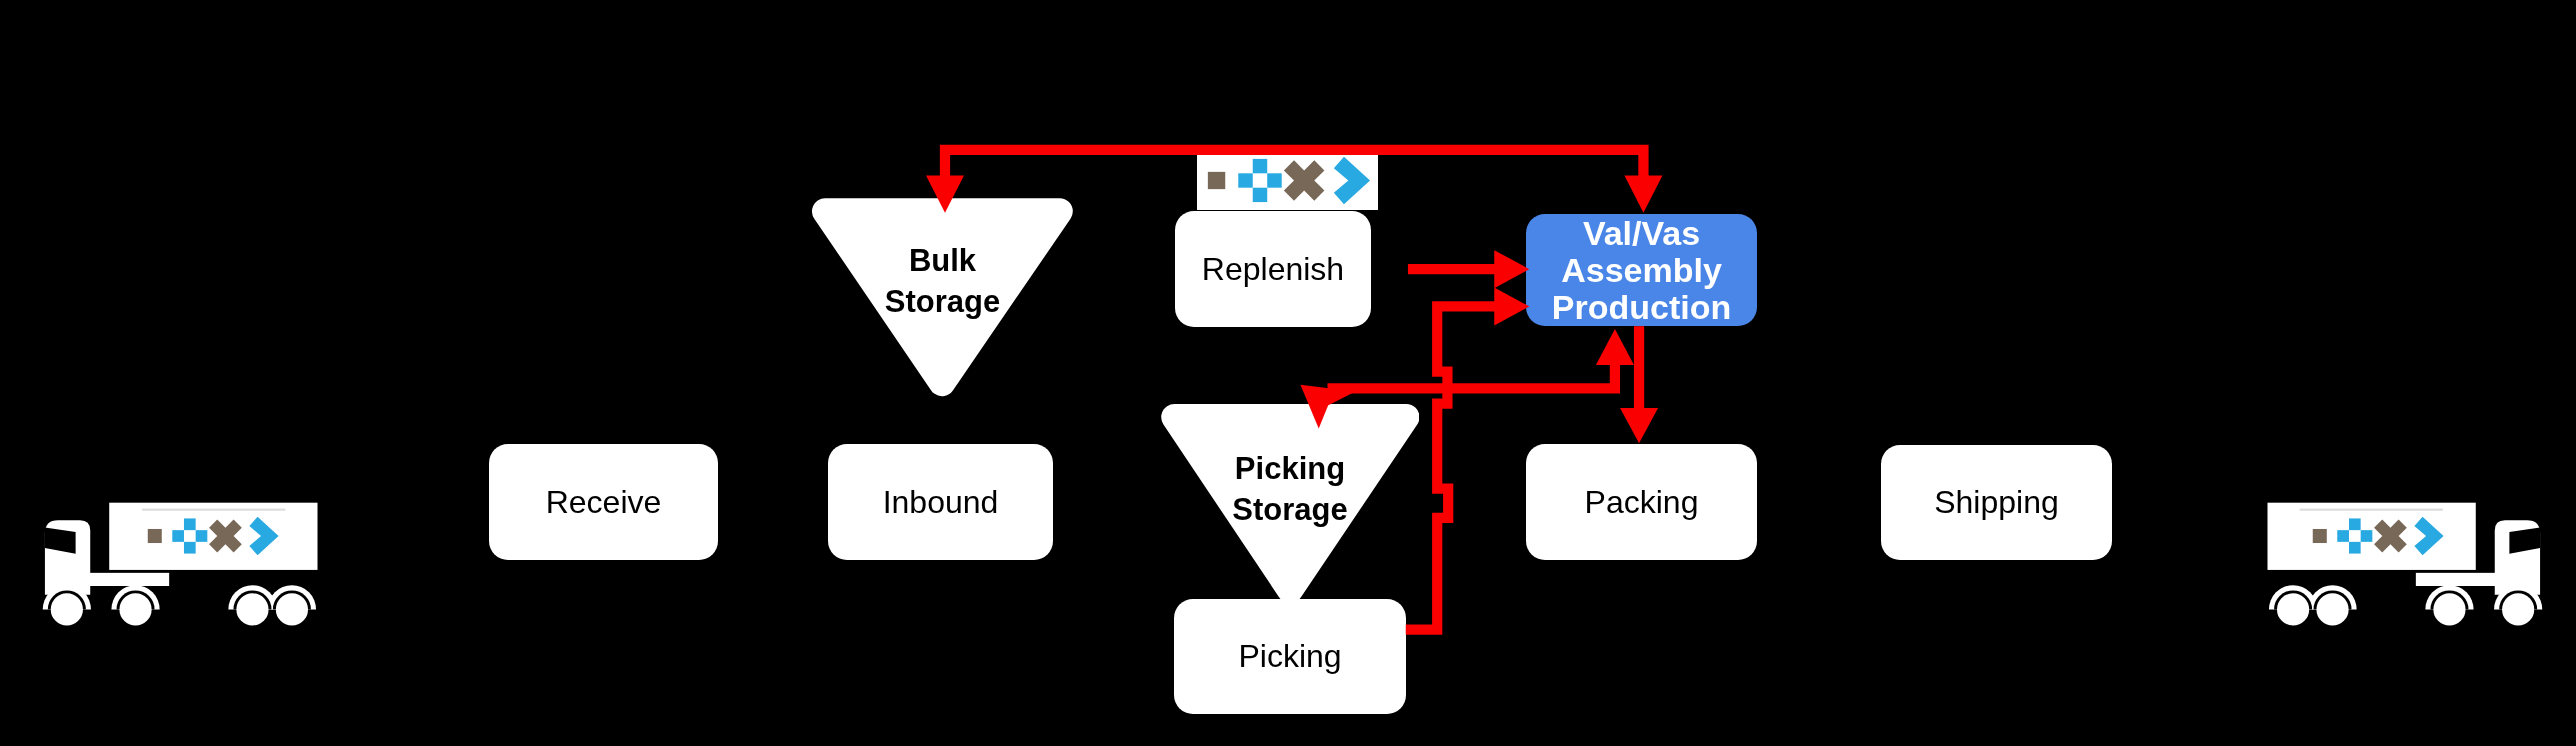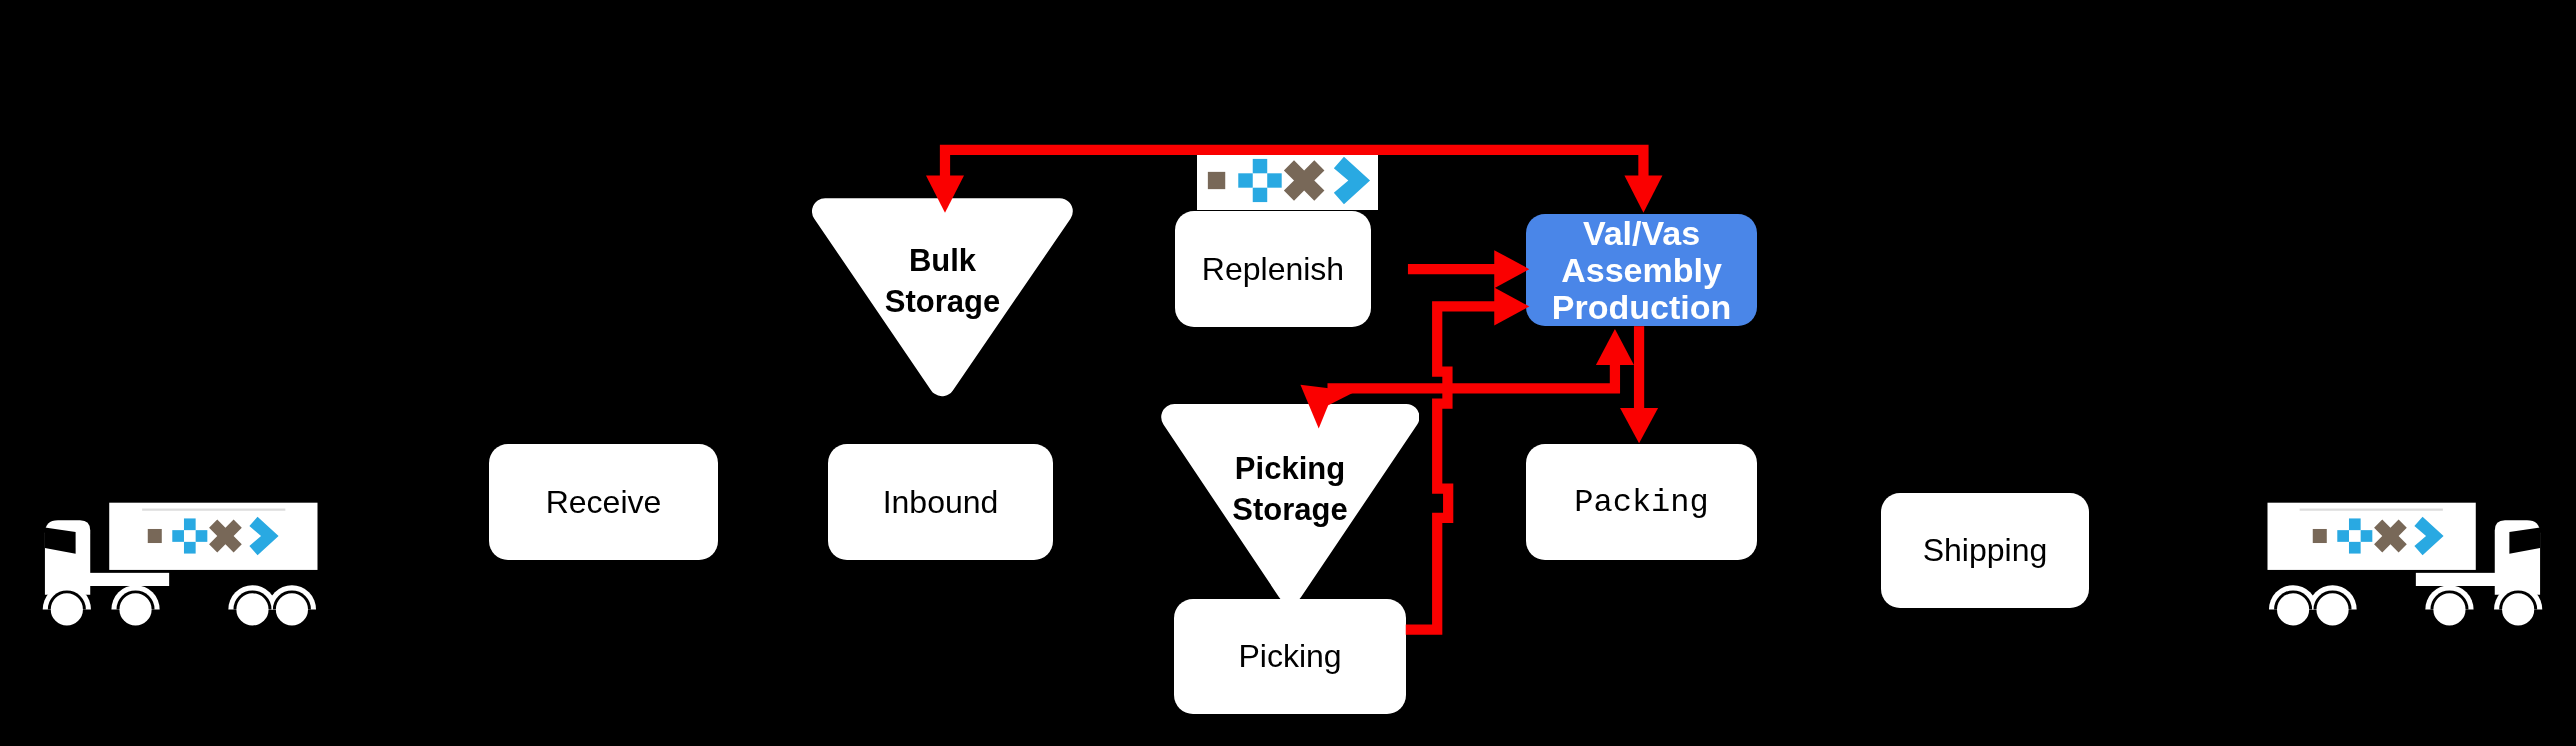--- a/index.html
+++ b/index.html
@@ -119,24 +119,24 @@
   </div>
   <div class="node" style="left:828px;top:444px;width:225px;height:116px;text-align:center;">
     <span>Inbound</span>
   </div>
   <div class="node" style="left:1175px;top:211px;width:196px;height:116px;">
     <span>Replenish</span>
   </div>
   <div class="node" style="left:1174px;top:599px;width:232px;height:115px;">
     <span>Picking</span>
   </div>
-  <div class="node" style="left:1526px;top:444px;width:231px;height:116px;font-family:Liberation Mono, monospace;">
+  <div class="node" style="left:1526px;top:444px;width:231px;height:116px;">
     <span>Packing</span>
   </div>
-  <div class="node" style="left:1881px;top:445px;width:208px;height:115px;margin-top:48px;">
+  <div class="node" style="left:1881px;top:445px;width:231px;height:115px;">
     <span>Shipping</span>
   </div>
 
   <div class="node highlight" style="left:1526px;top:214px;width:231px;height:112px;justify-content:center;">
     <div>Val/Vas</div>
     <div>Assembly</div>
     <div>Production</div>
   </div>
 
   <svg class="abs" style="left:812px;top:198px;" width="263" height="199" viewBox="0 0 360 272">

